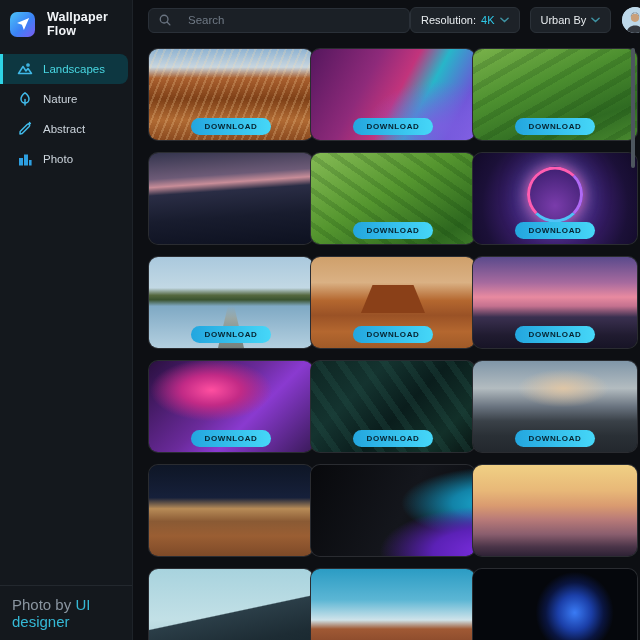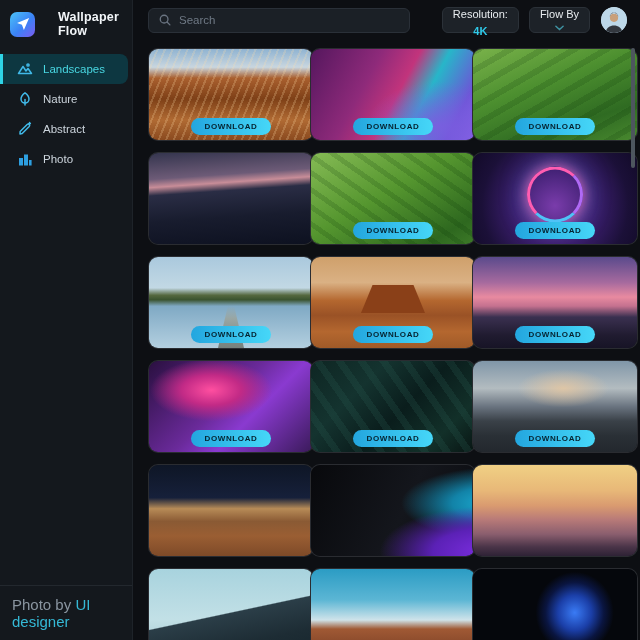--- a/index.html
+++ b/index.html
@@ -3,50 +3,50 @@
 <meta charset="utf-8">
 <style>
   * { margin:0; padding:0; box-sizing:border-box; }
   html,body { width:640px; height:640px; overflow:hidden; background:#0c0e11;
               font-family:"Liberation Sans", sans-serif; }
   .app { display:flex; width:640px; height:640px; background:#0d0f13; }
 
   
   .sidebar { position:relative; flex:0 0 133px; height:640px; background:#14181d;
              border-right:1px solid #1e2329; }
-  .logo-row { display:flex; align-items:center; gap:23px; padding:10px 10px 8px 10px; }
+  .logo-row { display:flex; align-items:center; gap:12px; padding:10px 10px 8px 10px; }
   .logo { width:25px; height:25px; border-radius:7px; flex:0 0 25px;
           background:linear-gradient(135deg,#4cc3f7 0%,#3b82f6 55%,#7c5cf0 100%);
           display:flex; align-items:center; justify-content:center; }
   .app-title { color:#f2f5f8; font-size:12.5px; font-weight:700; letter-spacing:.2px; }
   .nav { margin-top:8px; }
   .nav-item { position:relative; display:flex; align-items:center; gap:10px;
               height:30px; padding-left:17px; margin-right:4px; cursor:pointer; }
   .nav-item .icon { width:16px; height:16px; display:flex; align-items:center; justify-content:center; }
   .nav-item .label { color:#ccd4dc; font-size:11.5px; }
   .nav-item.active { background:#0d3741; border-radius:0 8px 8px 0; }
   .nav-item.active::before { content:""; position:absolute; left:0; top:0; bottom:0;
                              width:3px; background:#2fd4e6; }
   .nav-item.active .label { color:#49d7e2;text-align:right; }
   .sb-footer { position:absolute; left:0; right:0; bottom:0; border-top:1px solid #23282e;
                padding:10px 12px; font-size:15px; color:#8a95a0; }
   .credit-link { color:#35b9d6; text-decoration:none; cursor:pointer; }
 
   
   main { flex:1; position:relative; }
   .topbar { display:flex; align-items:center; height:40px; padding:0 13px 0 15px; }
-  .search { display:flex; align-items:center; gap:7px; width:262px; height:25px;
+  .search { display:flex; align-items:center; gap:16px; width:262px; height:25px;
             background:#1b2026; border:1px solid #2a3038; border-radius:6px; padding:0 9px; }
   .search input { flex:1; background:transparent; border:none; outline:none;
                   color:#cfd6de; font-size:11.5px; font-family:inherit; }
   .search input::placeholder { color:#6f7985; }
   .chip { display:flex; align-items:center; gap:5px; height:26px; padding:0 10px;
           background:#1d2228; border:1px solid #2b3138; border-radius:6px;
-          color:#e8ecef; font-size:11px; cursor:pointer; white-space:nowrap;flex-direction:column; }
-  .chip .cyan { color:#2fc9e8; font-weight:700;text-align:right; }
+          color:#e8ecef; font-size:11px; cursor:pointer; white-space:nowrap; }
+  .chip .cyan { color:#2fc9e8; font-weight:400;text-align:right; }
   .chip-resolution { margin-left:auto; }
   .chip-sort { margin-left:10px; }
   .avatar { width:26px; height:26px; border-radius:50%; margin-left:11px; overflow:hidden;
             background:#bdd8e9; cursor:pointer; flex:0 0 26px; }
 
   
   .grid { display:grid; grid-template-columns:repeat(3,150px); gap:11px 12px;
           margin:8px 0 0 15px; width:474px; }
   .card { position:relative; width:166px; height:93px; border-radius:10px; overflow:hidden;
           border:1px solid rgba(255,255,255,.09); cursor:pointer; background:#15181d; }
@@ -187,21 +187,21 @@
         <input placeholder="Search" style="">
       </div>
       <div class="chip chip-resolution">
         <span>Resolution:</span>
         <span class="cyan">4K</span>
         <svg width="9" height="6" viewBox="0 0 10 6">
           <path d="M1 1l4 3.6L9 1" fill="none" stroke="#3f93a3" stroke-width="1.6" stroke-linecap="round"></path>
         </svg>
       </div>
       <div class="chip chip-sort">
-        <span>Flow By</span>
+        <span>Urban By</span>
         <svg width="9" height="6" viewBox="0 0 10 6">
           <path d="M1 1l4 3.6L9 1" fill="none" stroke="#3f93a3" stroke-width="1.6" stroke-linecap="round"></path>
         </svg>
       </div>
       <div class="avatar">
         <svg width="26" height="26" viewBox="0 0 26 26">
           <circle cx="13" cy="13" r="13" fill="#bdd8e9"></circle>
           <circle cx="13" cy="10.8" r="4.1" fill="#c9a07a"></circle>
           <path d="M8.7 9.7a4.3 4.3 0 0 1 8.6 0l-1.2-2.6-3.1-1.5-3.1 1.5z" fill="#3a3230"></path>
           <path d="M4.4 26c.9-5.2 4.5-7.4 8.6-7.4s7.7 2.2 8.6 7.4z" fill="#33383f"></path>

